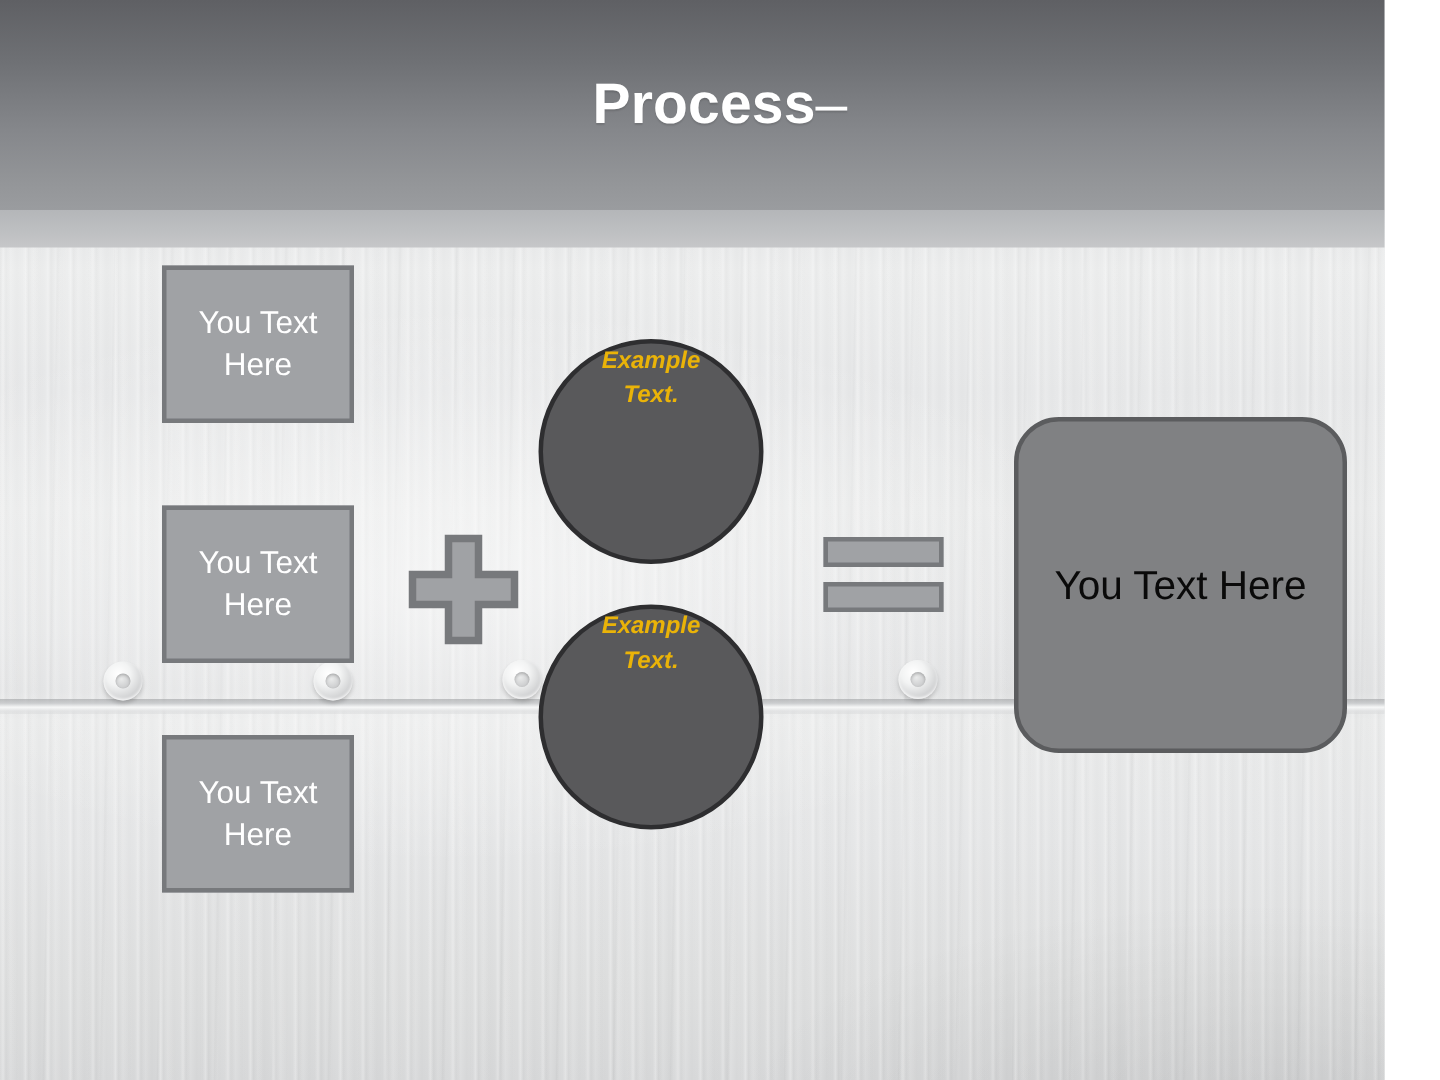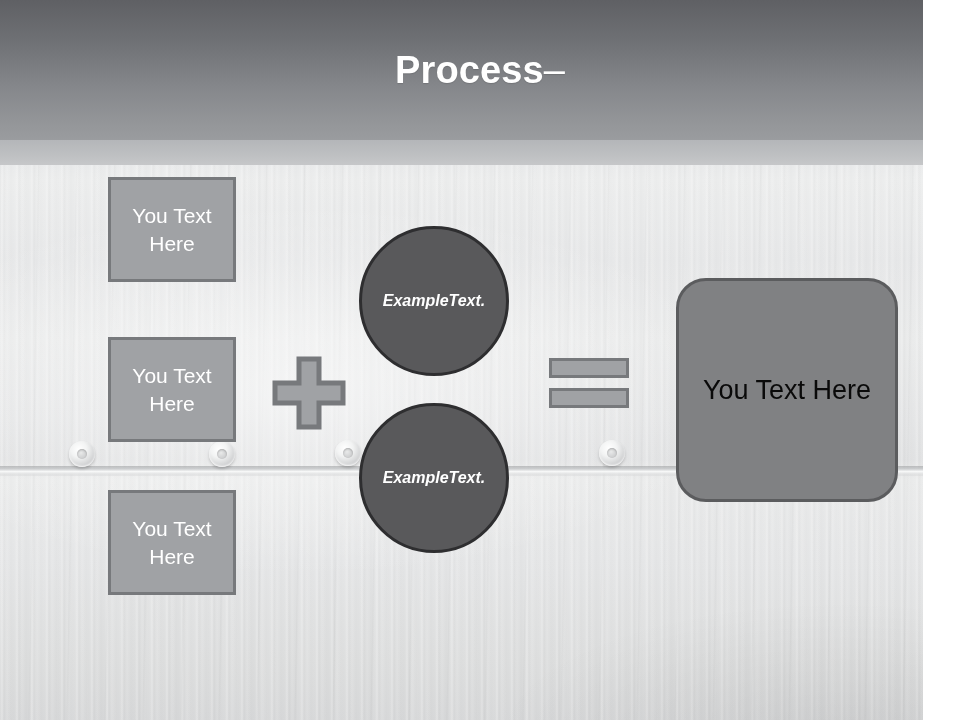--- a/index.html
+++ b/index.html
@@ -154,24 +154,23 @@
 
   
   .circle {
     position: absolute;
     width: 150px; height: 150px;
     border-radius: 50%;
     background: #59595b;
     border: 3px solid #2e2e30;
     box-sizing: border-box;
     display: flex;
-    flex-direction: row;
-    align-items: center;
-    justify-content: center;
-    color: #ffffff;
+    flex-direction: column;
+    align-items: center;
+    color: #eab308;
     font-size: 16px;
     font-weight: bold;
     font-style: italic;
     line-height: 1.45;
     text-align: center;
   }
   #circle1 { left: 359px; top: 226px; }
   #circle2 { left: 359px; top: 403px; }
 
   

